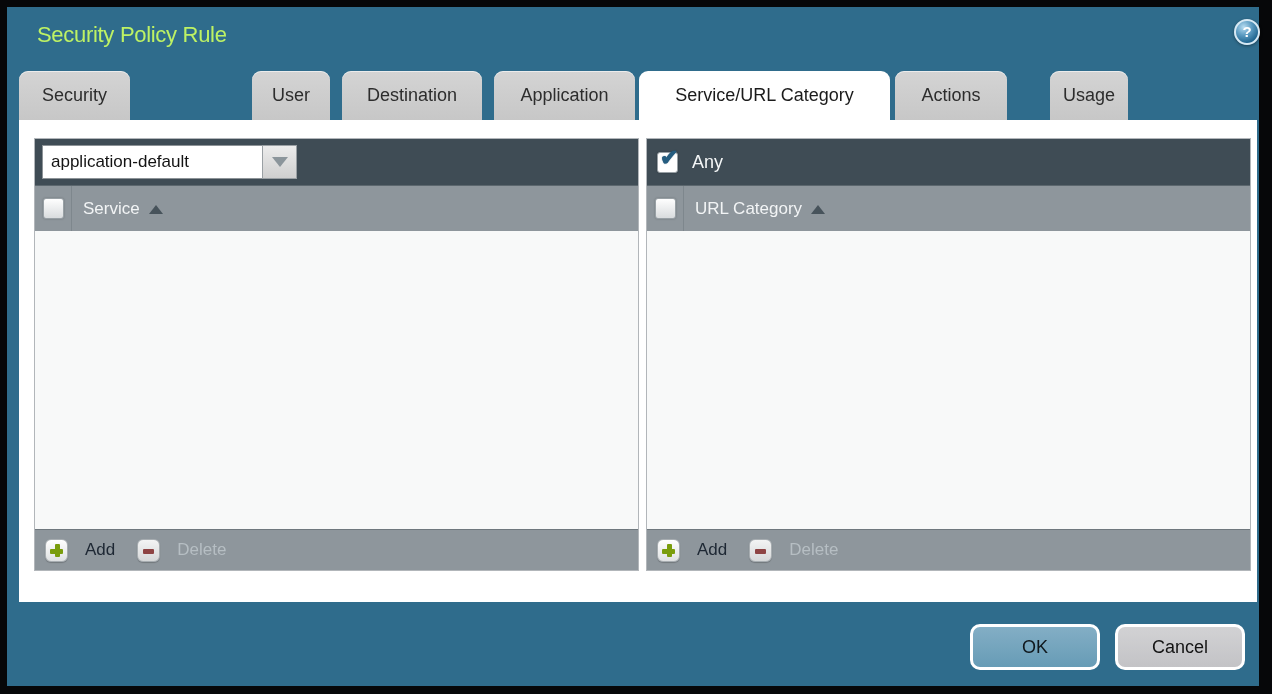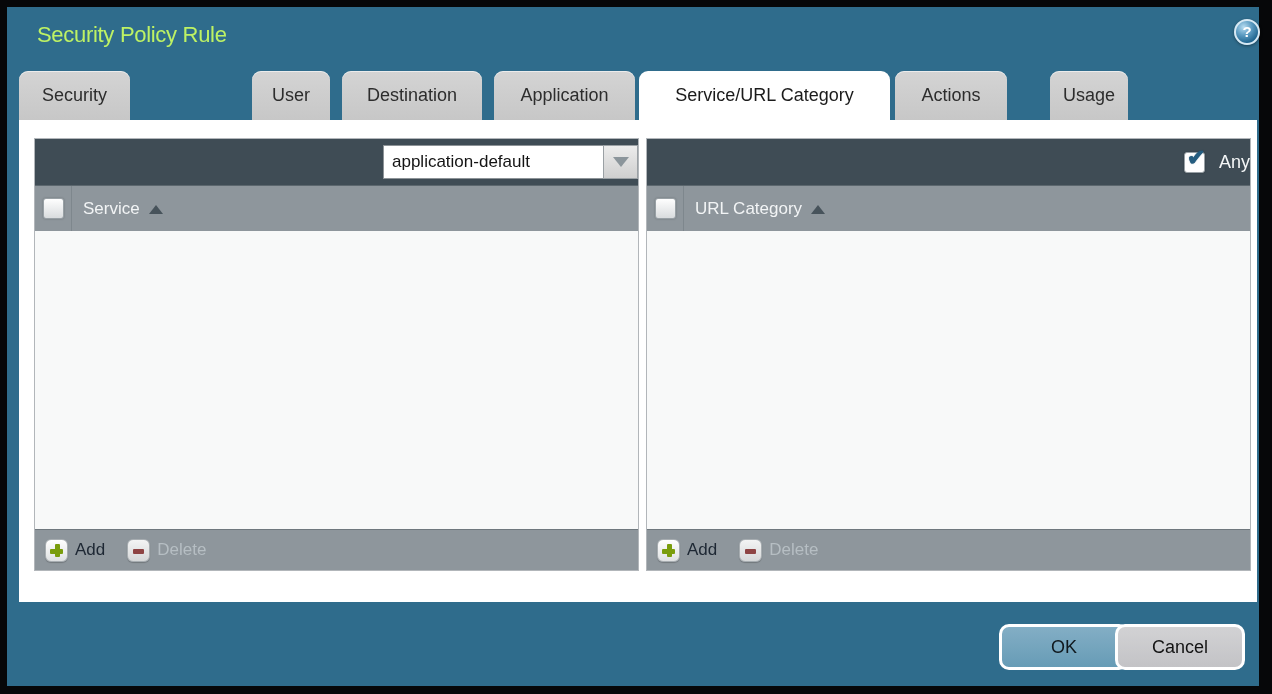--- a/index.html
+++ b/index.html
@@ -56,21 +56,21 @@
   .panel {
     position:absolute; top:18px; width:605px; height:433px;
     border:1px solid #b2b6ba;
     display:flex; flex-direction:column;
     background:#f8f9f9;
   }
   .panel-left  { left:15px; }
   .panel-right { left:627px; }
   .panel-toolbar {
     height:46px; background:#3f4c55; flex:none;
-    display:flex; align-items:center;justify-content:flex-end;
+    display:flex; align-items:center;
   }
   .panel-colhdr {
     height:46px; background:#8e969c; flex:none;
     display:flex; align-items:stretch;
     border-top:1px solid #5c676e;
   }
   .col-check {
     width:37px; flex:none; display:flex; align-items:center; justify-content:center;
     border-right:1px solid #7e878d;
   }
@@ -139,33 +139,33 @@
   }
   .icon-box.plus::after {
     content:""; position:absolute; top:4px; bottom:4px; left:9px; width:5px;
     background:#7a9d0c; border-radius:1px;
   }
   .icon-box.minus { background:linear-gradient(#f3f4f4, #d6d8d9); }
   .icon-box.minus::before {
     content:""; position:absolute; left:5px; right:5px; top:9px; height:5px;
     background:#8e4444; border-radius:1px;
   }
-  .action-label { font-size:17px; margin-left:7px; }
+  .action-label { font-size:17px; margin-left:17px; }
   .label-add { color:#1d2733; }
   .label-delete { color:#b6bec3; }
   .footer-action + .footer-action { margin-left:22px; }
   
   .btn {
     position:absolute; top:617px; height:46px;
     border:3px solid #ffffff; border-radius:10px;
     font-size:18px; color:#10181d; font-family:"Liberation Sans", sans-serif;
     cursor:pointer;
   }
   .btn-ok {
-    left:992px; width:130px;
+    left:963px; width:130px;
     background:linear-gradient(#83aec5, #679cb6);
   }
   .btn-cancel {
     left:1108px; width:130px;
     background:linear-gradient(#d2d2d4, #c3c3c6);
     color:#141414;
   }
 </style>
 </head>
 <body>

